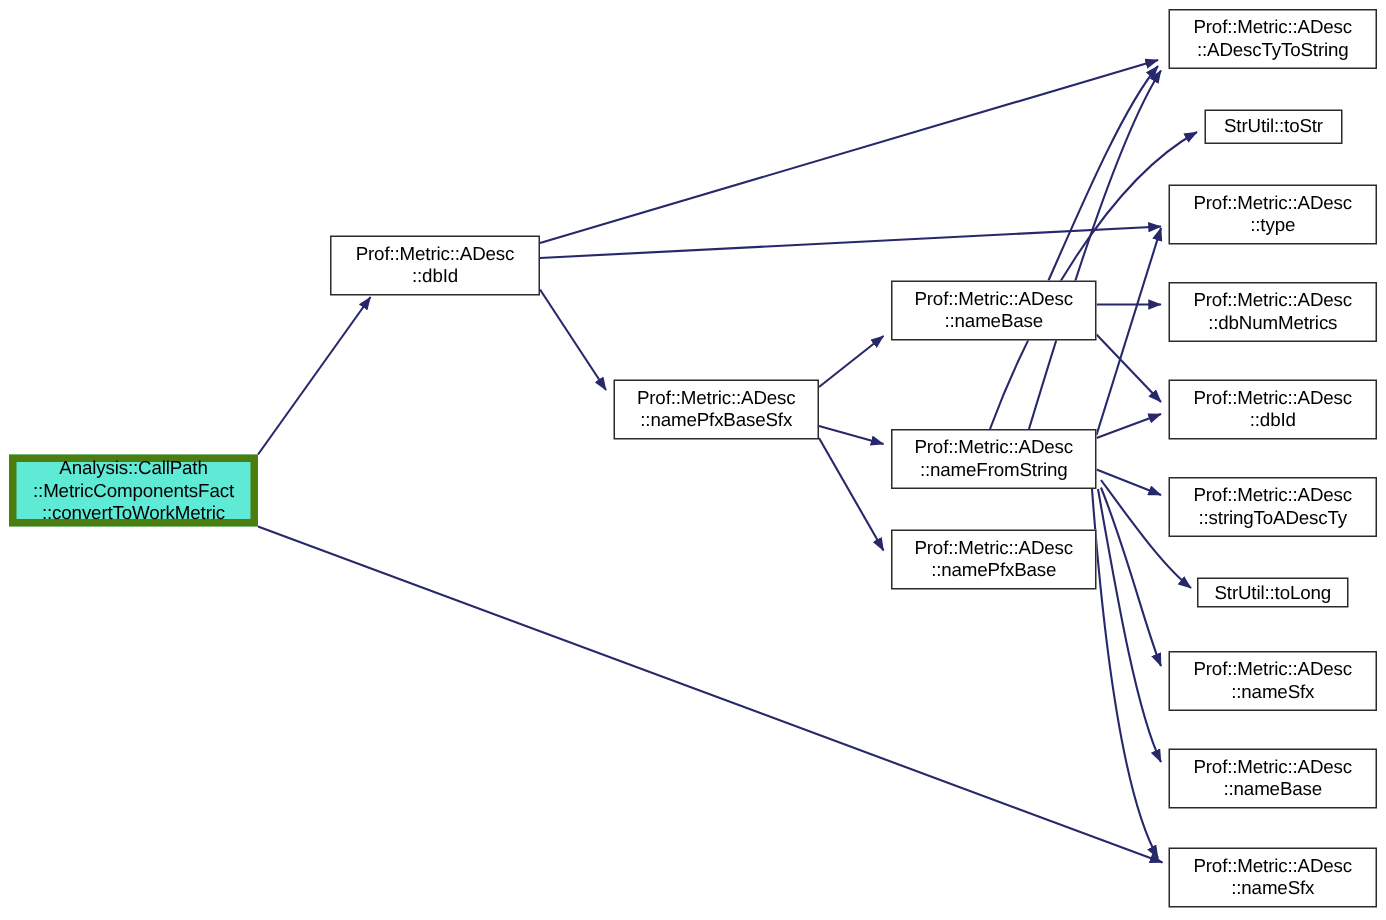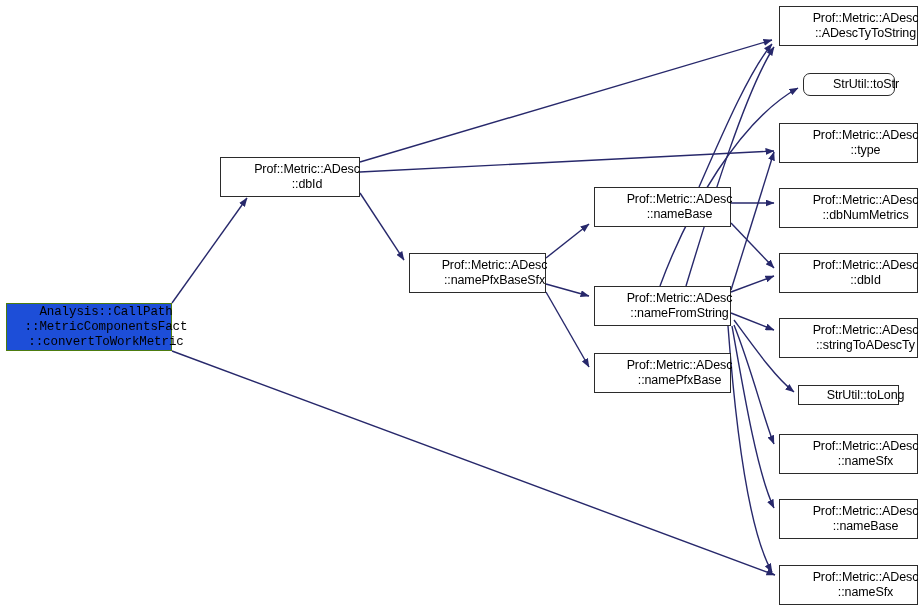--- a/index.html
+++ b/index.html
@@ -33,27 +33,25 @@
     align-items: center;
     justify-content: center;
     font-size: 12.5px;
     line-height: 15px;
     letter-spacing: -0.1px;
     text-align: center;
     white-space: nowrap;
     z-index: 5;
   }
   .node.root {
-    background: #1d4ed8;
-    border: 1px solid #4d7c0f;
-    font-family: Liberation Mono, monospace;
+    background: #5eead4;
+    border: 5px solid #4d7c0f;
   }
   .node .ln {
     display: block;
-    padding-left: 34px;
   }
 </style>
 </head>
 <body>
 
 <div id="canvas">
 
   <svg id="edges" viewBox="0 0 924 613" xmlns="http://www.w3.org/2000/svg">
     <defs>
       <marker id="arrow" markerWidth="9" markerHeight="7" refX="8.5" refY="3.5" orient="auto" markerUnits="userSpaceOnUse">
@@ -107,21 +105,21 @@
         <span class="ln">::nameFromString</span>
       </div>
       <div class="node" style="left: 594px; top: 353px; width: 137px; height: 40px;">
         <span class="ln">Prof::Metric::ADesc</span>
         <span class="ln">::namePfxBase</span>
       </div>
       <div class="node" style="left: 779px; top: 6px; width: 139px; height: 40px;">
         <span class="ln">Prof::Metric::ADesc</span>
         <span class="ln">::ADescTyToString</span>
       </div>
-      <div class="node" style="left: 803px; top: 73px; width: 92px; height: 23px; border-radius: 7px;">
+      <div class="node" style="left: 803px; top: 73px; width: 92px; height: 23px;">
         <span class="ln">StrUtil::toStr</span>
       </div>
       <div class="node" style="left: 779px; top: 123px; width: 139px; height: 40px;">
         <span class="ln">Prof::Metric::ADesc</span>
         <span class="ln">::type</span>
       </div>
       <div class="node" style="left: 779px; top: 188px; width: 139px; height: 40px;">
         <span class="ln">Prof::Metric::ADesc</span>
         <span class="ln">::dbNumMetrics</span>
       </div>

